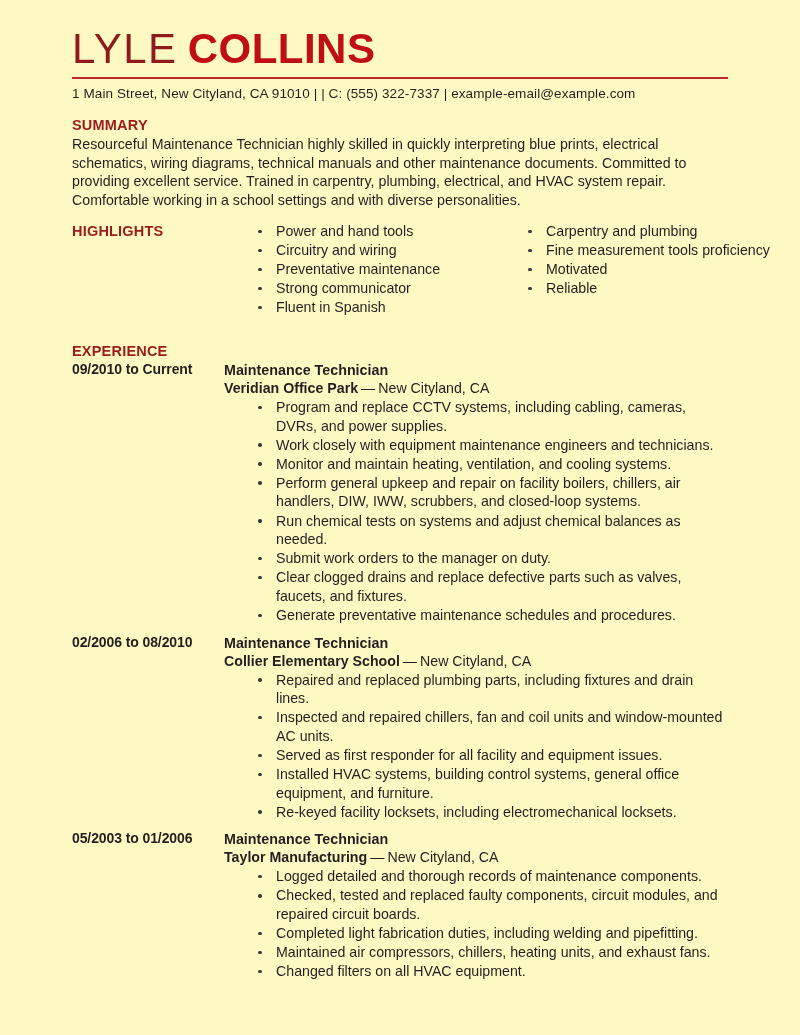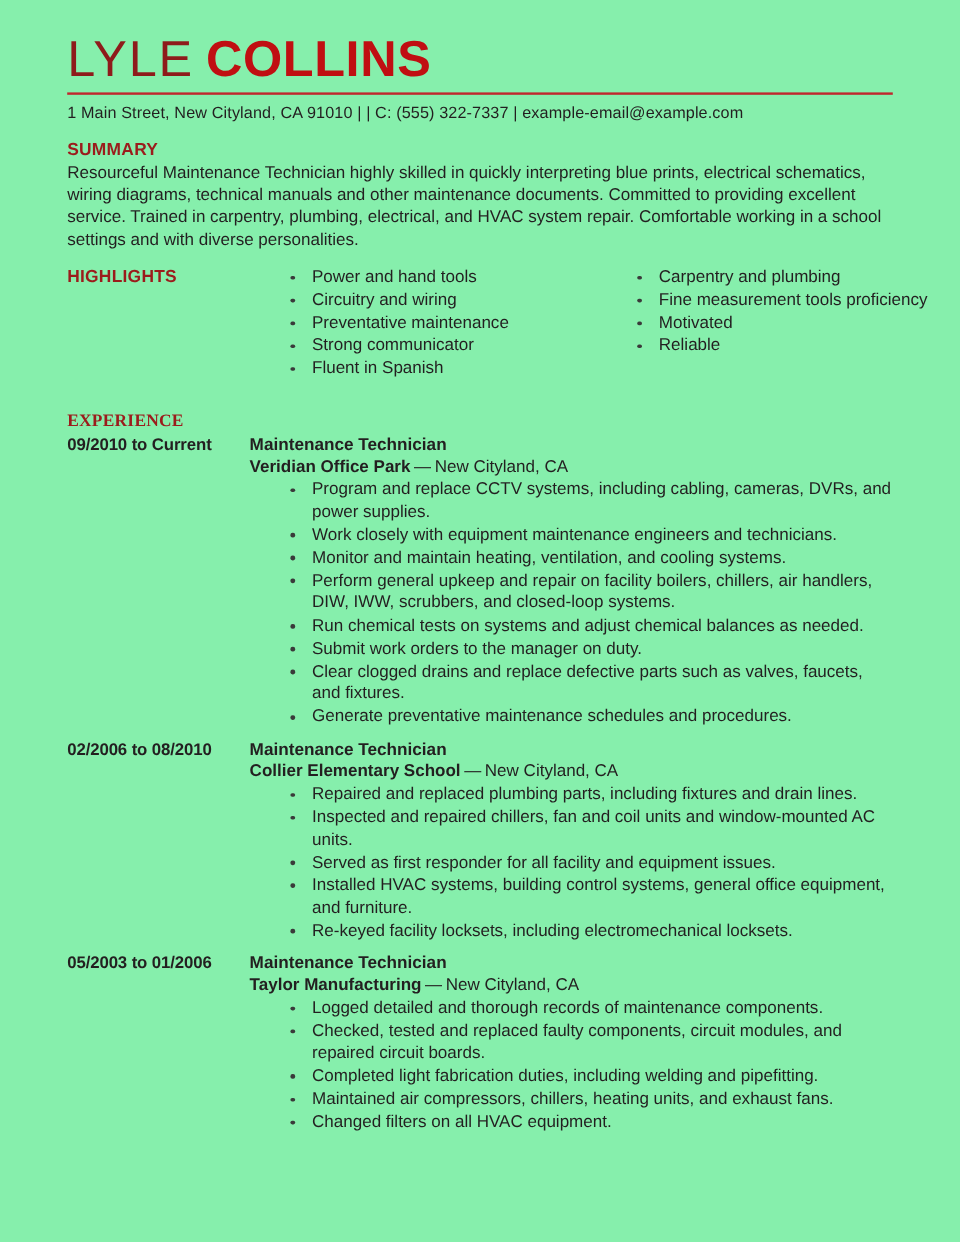--- a/index.html
+++ b/index.html
@@ -11,23 +11,23 @@
     width: 800px;
     height: 1035px;
     font-family: "Liberation Sans", sans-serif;
     color: #231f20;
     -webkit-font-smoothing: antialiased;
   }
   .page {
     position: relative;
     width: 800px;
     height: 1035px;
-    background: #86efac;
+    background: #fef9c3;
     box-sizing: border-box;
-    padding: 0 56px;
+    padding: 0 72px;
   }
 
   
   .name-line {
     padding-top: 28px;
     line-height: 1;
     white-space: nowrap;
   }
   .name-first {
     font-size: 42px;
@@ -60,21 +60,21 @@
 
   
   .section-head {
     color: #9b1c1c;
     font-weight: 700;
     font-size: 14.5px;
     letter-spacing: 0.2px;
     margin-top: 16px;
     margin-bottom: 2px;
   }
-  .section-head.experience { margin-top: 17px; font-family: Liberation Serif, serif; }
+  .section-head.experience { margin-top: 17px; }
   .section-head.highlights { margin-top: 14px; margin-bottom: 0; }
 
   
   .summary-text {
     font-size: 14.2px;
     line-height: 18.5px;
     color: #231f20;
     max-width: 700px;
   }
 
@@ -82,21 +82,21 @@
   .highlights-wrap {
     position: relative;
     min-height: 104px;
     margin-top: -17px;
   }
   .hl-col {
     position: absolute;
     top: 0;
   }
   .hl-col-left { left: 178px; width: 260px; }
-  .hl-col-right { left: 467px; width: 250px; }
+  .hl-col-right { left: 448px; width: 250px; }
   ul.bullets {
     list-style: none;
     margin: 0;
     padding: 0;
   }
   ul.bullets li {
     position: relative;
     padding-left: 26px;
     font-size: 14.2px;
     line-height: 18.6px;

